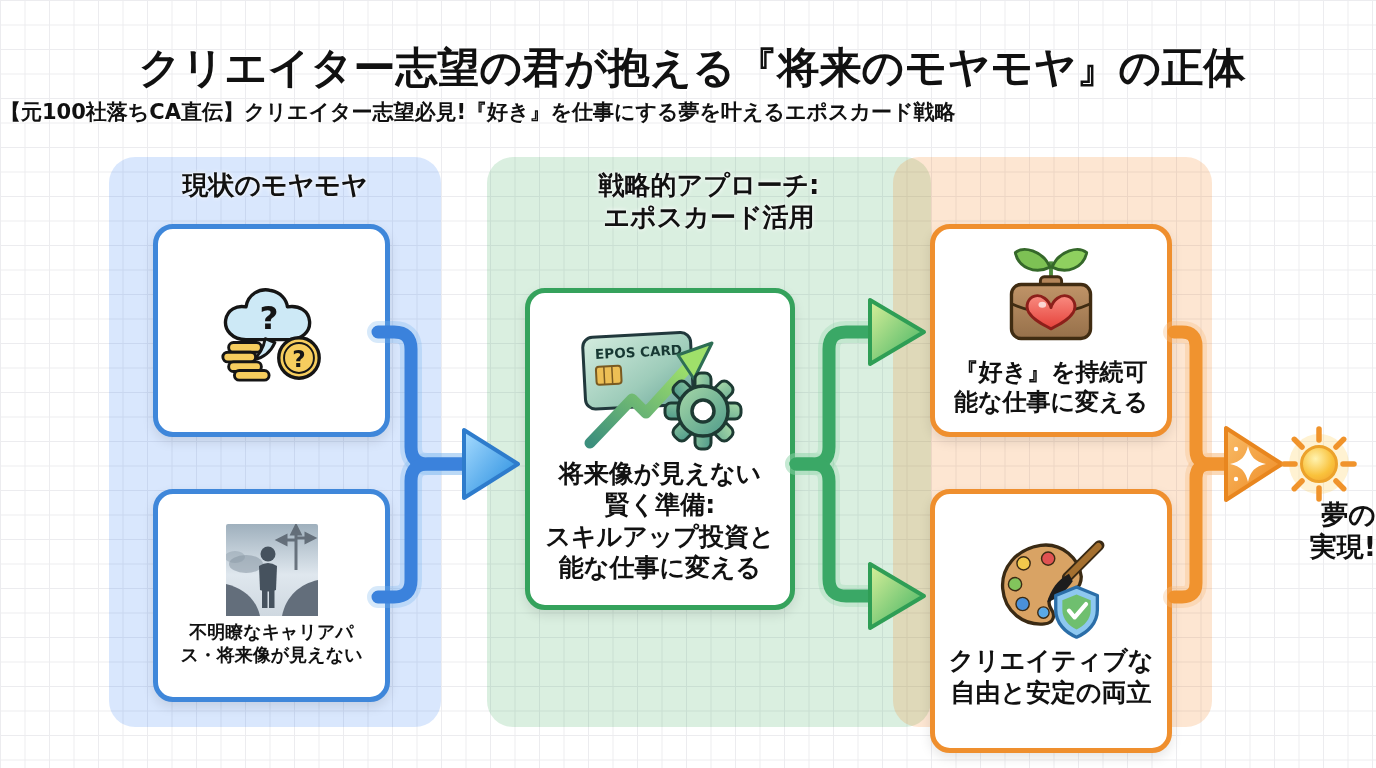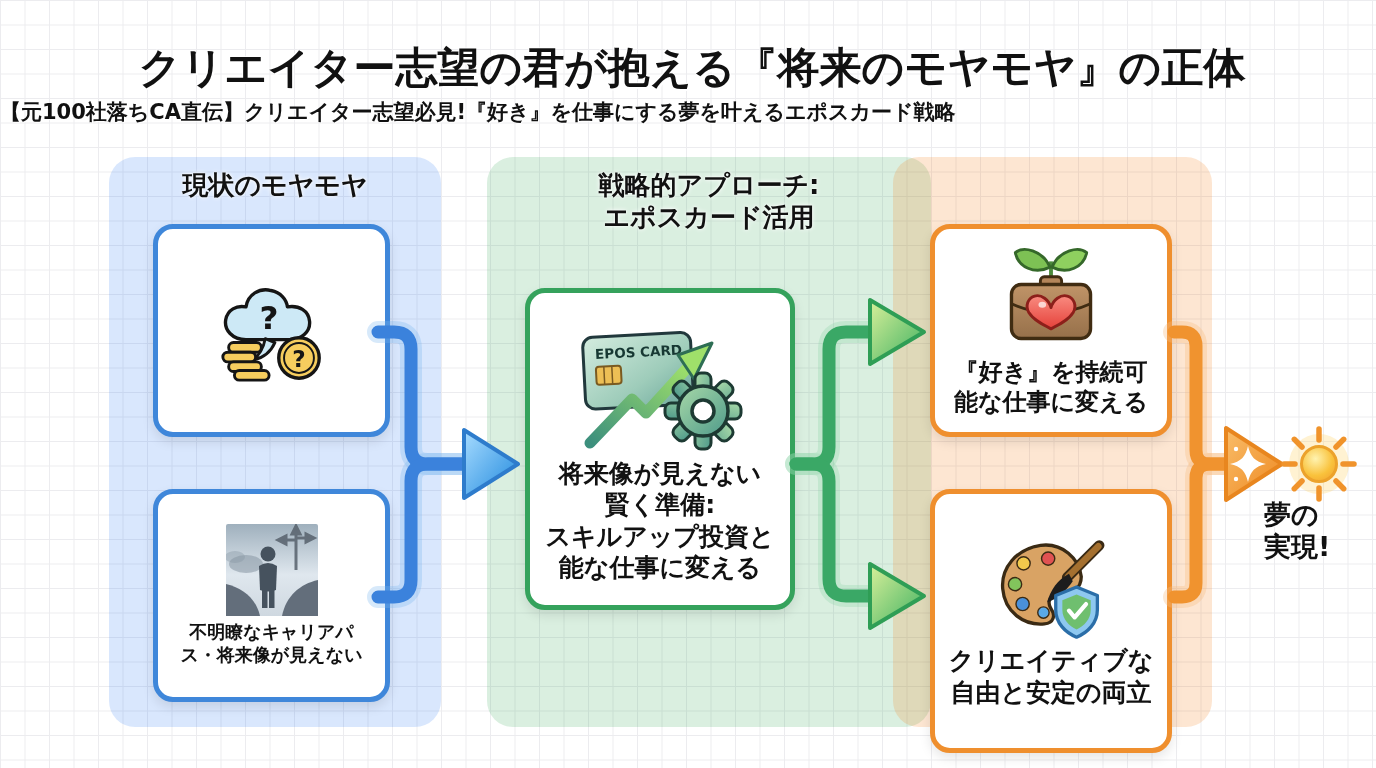--- a/index.html
+++ b/index.html
@@ -48,21 +48,21 @@
   .card-c2{left:37px;top:332px;width:242px;height:264px;}
   .card-text{
     text-align:center;font-weight:800;font-size:25px;line-height:1.26;
     text-shadow:0 0 3px #fff;
   }
   .card-text span{display:block;}
   .card-a2 .card-text{font-size:18px;}
   .card-c1 .card-text{font-size:24px;}
   .connectors{position:absolute;left:0;top:0;width:1376px;height:768px;pointer-events:none;}
   .goal-label{
-    position:absolute;left:1264px;top:499px;width:112px;text-align:left;
+    position:absolute;left:1264px;top:499px;width:112px;text-align:right;
     font-size:27px;font-weight:800;line-height:32px;
     text-shadow:0 0 4px #fff;
   }
   .goal-label span{display:block;}
 </style>
 </head>
 <body>
 
 <div class="canvas">
 

